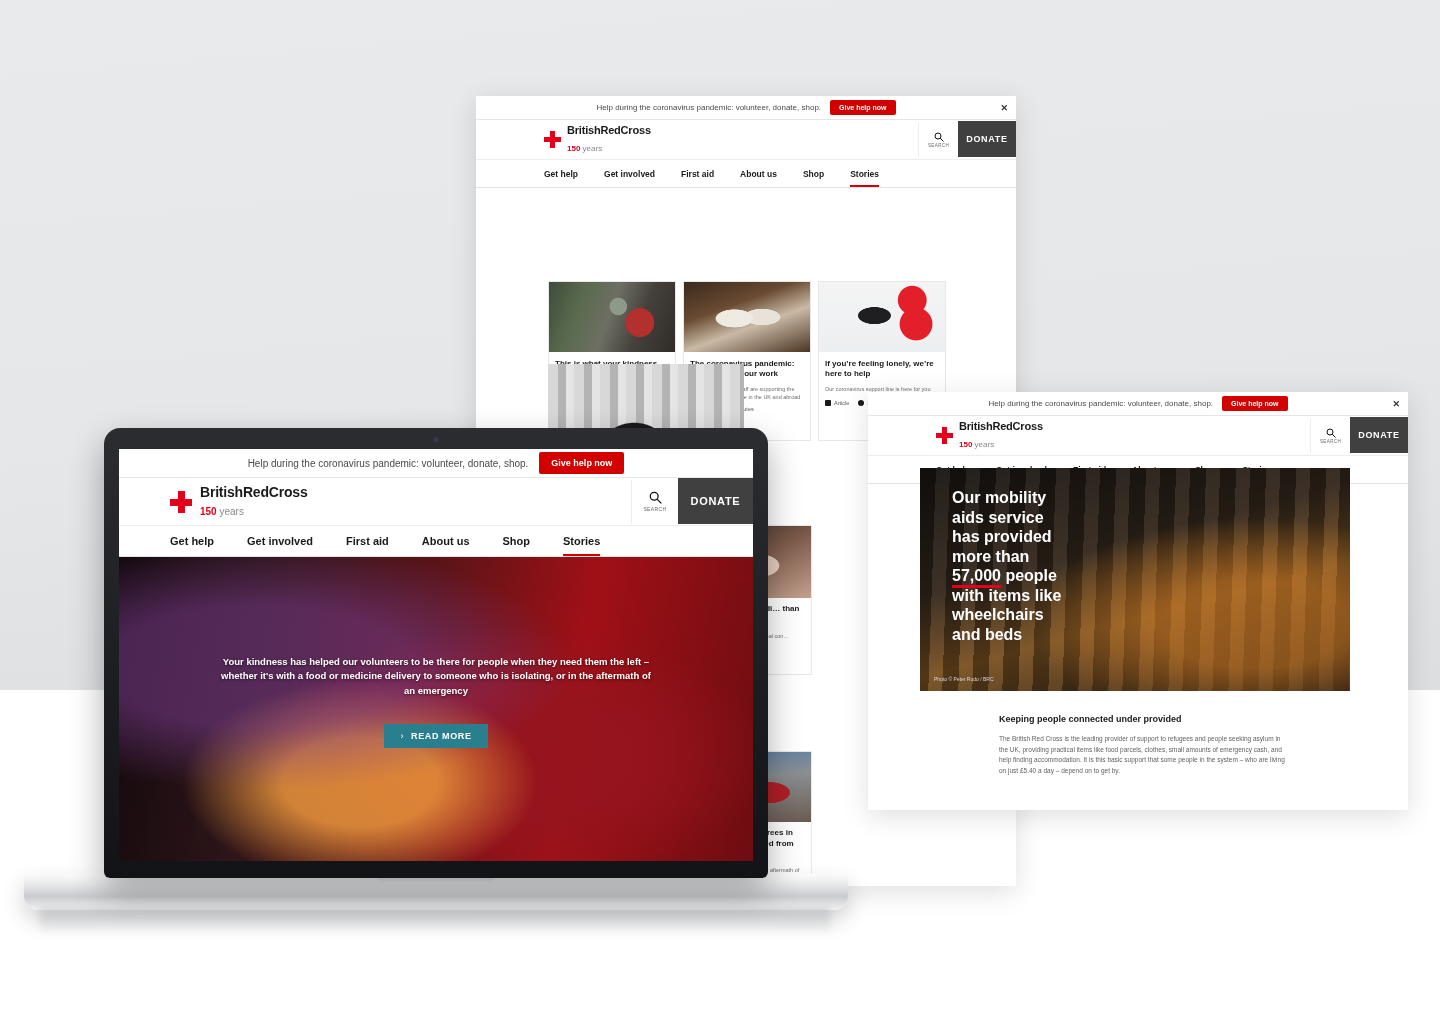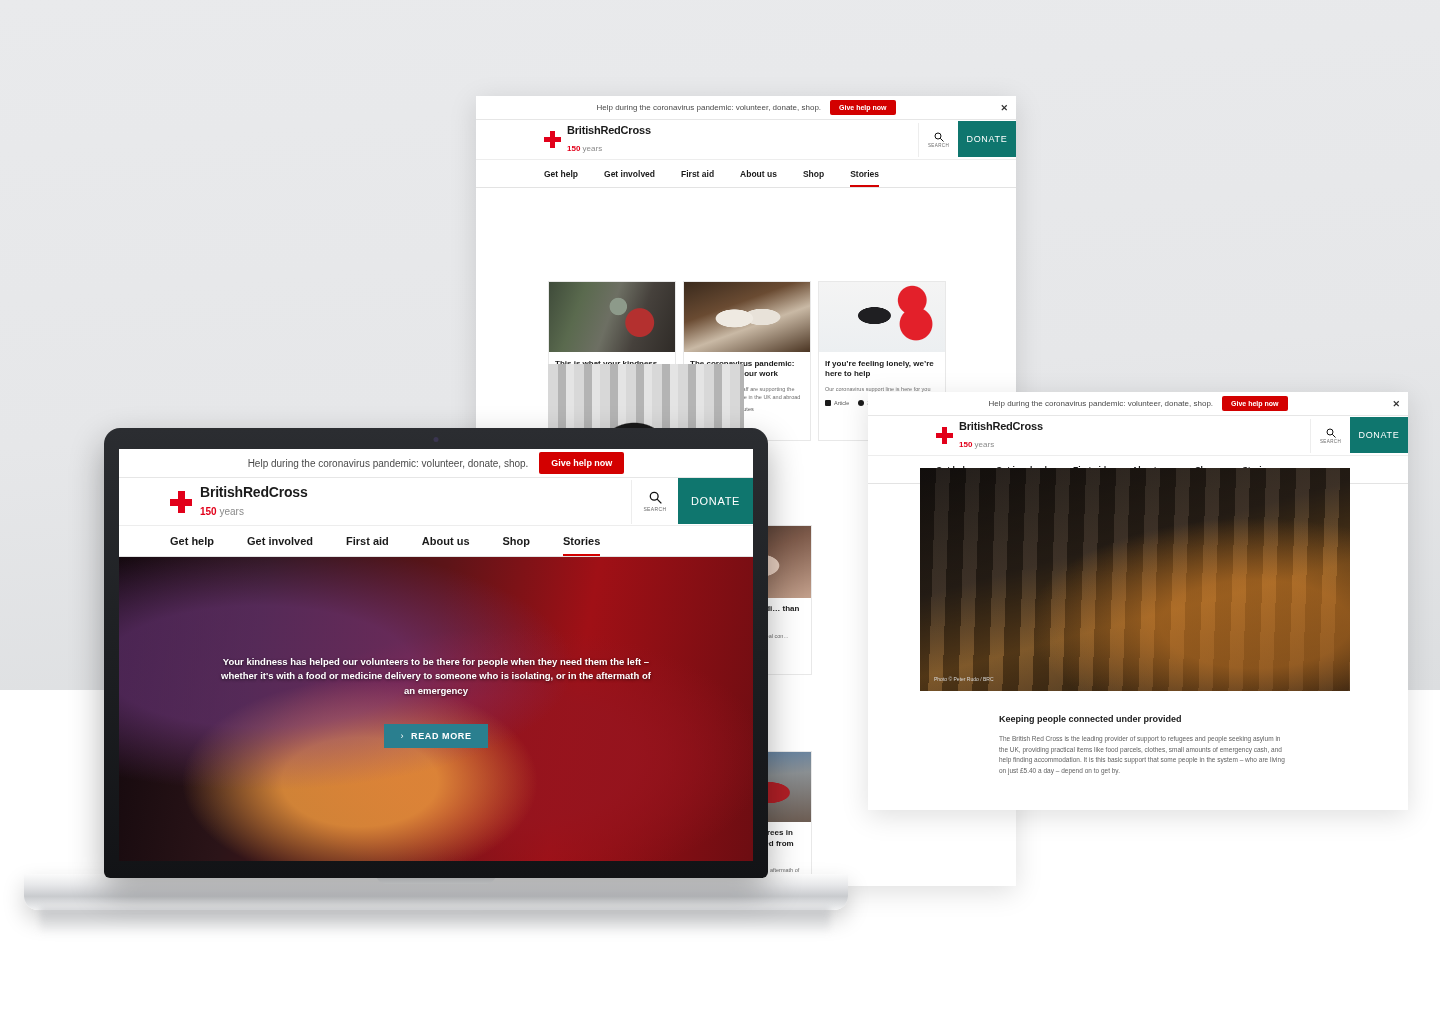--- a/index.html
+++ b/index.html
@@ -38,21 +38,21 @@
   .brand-row { display: flex; align-items: center; background: #fff; position: relative; border-bottom: 1px solid #ededed; }
   .logo-wrap { display: flex; align-items: center; }
   .cross { position: relative; background: transparent; }
   .cross:before, .cross:after { content:""; position:absolute; background:#e2001a; }
   .brand-name { font-weight: bold; color: #1a1a1a; letter-spacing: -0.2px; }
   .brand-sub { color: #8a8a8a; }
   .brand-sub b { color: #e2001a; }
   .hdr-right { margin-left: auto; display: flex; align-items: stretch; }
   .search-cell { display: flex; flex-direction: column; align-items: center; justify-content: center; border-left: 1px solid #ededed; }
   .search-label { color: #6a6a6a; letter-spacing: 0.4px; }
-  .donate-btn { background: #0f766e; color: #fff; font-weight: normal; letter-spacing: 0.7px;
+  .donate-btn { background: #404040; color: #fff; font-weight: bold; letter-spacing: 0.7px;
     display: flex; align-items: center; justify-content: center; }
 
   .nav-row { display: flex; align-items: flex-end; background: #fff; border-bottom: 1px solid #e3e3e3; }
   .nav-item { color: #1a1a1a; font-weight: bold; position: relative; white-space: nowrap; }
   .nav-item.active:after {
     content: ""; position: absolute; left: 0; right: 0; bottom: 0;
     height: 2px; background: #d30000;
   }
 
   .card { background: #fff; border: 1px solid #e8e8e8; overflow: hidden; }
@@ -422,20 +422,32 @@
   <div class="nav-row" style="height:28px; padding-left:68px;">
     <a class="nav-item" style="font-size:8.5px; padding-bottom:8px; margin-right:26px;">Get help</a>
     <a class="nav-item" style="font-size:8.5px; padding-bottom:8px; margin-right:26px;">Get involved</a>
     <a class="nav-item" style="font-size:8.5px; padding-bottom:8px; margin-right:26px;">First aid</a>
     <a class="nav-item" style="font-size:8.5px; padding-bottom:8px; margin-right:26px;">About us</a>
     <a class="nav-item" style="font-size:8.5px; padding-bottom:8px; margin-right:26px;">Shop</a>
     <a class="nav-item active" style="font-size:8.5px; padding-bottom:8px;">Stories</a>
   </div>
 
   <div class="ph-mobility" style="position:absolute; left:52px; top:76px; width:430px; height:223px;">
+    <div class="mob-text" style="left:32px; top:20px; font-size:16px; width:210px;">
+      <div>Our mobility</div>
+      <div>aids service</div>
+      <div>has provided</div>
+      <div>more than</div>
+      <div>
+        <span class="mob-num">57,000</span><span> people</span>
+      </div>
+      <div>with items like</div>
+      <div>wheelchairs</div>
+      <div>and beds</div>
+    </div>
     <div class="photo-credit" style="left:14px; bottom:9px; font-size:5px;">Photo © Peter Rudo / BRC</div>
   </div>
 
   <div style="position:absolute; left:131px; top:322px; width:290px;">
     <div class="body-h3" style="font-size:9px;">Keeping people connected under provided</div>
     <div class="body-p" style="font-size:6.5px; margin-top:10px;">The British Red Cross is the leading provider of support to refugees and people seeking asylum in the UK, providing practical items like food parcels, clothes, small amounts of emergency cash, and help finding accommodation. It is this basic support that some people in the system – who are living on just £5.40 a day – depend on to get by.</div>
   </div>
 </div>
 
 </body></html>

